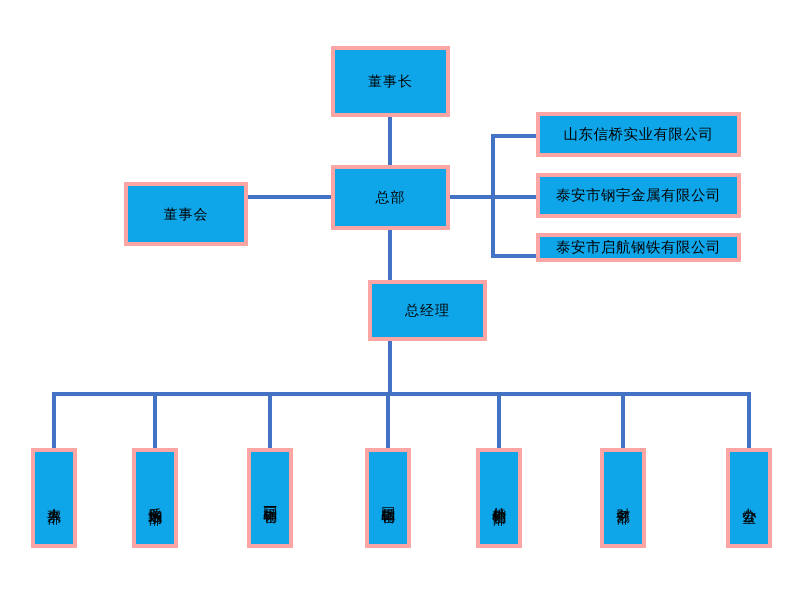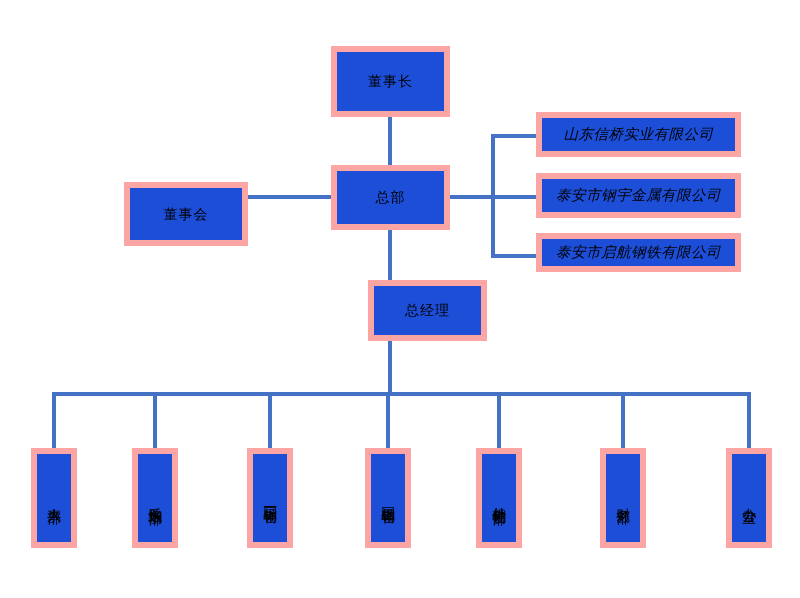--- a/index.html
+++ b/index.html
@@ -7,35 +7,35 @@
     width:800px;height:598px;
     background:#ffffff;
     font-family:"DejaVu Sans","Liberation Sans",sans-serif;
     overflow:hidden;
   }
   #chart{position:relative;width:800px;height:598px;}
 
   .box{
     position:absolute;
     box-sizing:border-box;
-    background:#1d4ed8;
-    border:6px solid #fca5a5;
+    background:#0ea5e9;
+    border:4px solid #fca5a5;
     display:flex;
     align-items:center;
     justify-content:center;
     color:#000000;
     z-index:5;
   }
   .box .lbl{
     font-size:14px;
     line-height:1.35;
     letter-spacing:1px;
     white-space:nowrap;
   }
-  .box.sub .lbl{ font-size:14.5px; letter-spacing:0.5px;font-style:italic; }
+  .box.sub .lbl{ font-size:14.5px; letter-spacing:0.5px; }
 
   
   .box.vert{
     align-items:center;
     justify-content:center;
   }
   .box.vert .lbl{
     writing-mode:vertical-rl;
     text-orientation:upright;
     font-size:14px;
@@ -93,21 +93,21 @@
   </div>
 
   <div class="box sub" style="left:536px;top:112px;width:205px;height:45px;">
     <span class="lbl">山东信桥实业有限公司</span>
   </div>
 
   <div class="box sub" style="left:536px;top:173px;width:205px;height:45px;text-align:right;">
     <span class="lbl">泰安市钢宇金属有限公司</span>
   </div>
 
-  <div class="box sub" style="left:536px;top:233px;width:205px;height:39px;">
+  <div class="box sub" style="left:536px;top:233px;width:205px;height:29px;">
     <span class="lbl">泰安市启航钢铁有限公司</span>
   </div>
 
   <div class="box" style="left:331px;top:280px;width:119px;height:61px;margin-left:37px;">
     <span class="lbl">总经理</span>
   </div>
 
   <div class="box vert" style="left:31px;top:448px;width:46px;height:100px;">
     <span class="lbl">人事部</span>
   </div>

